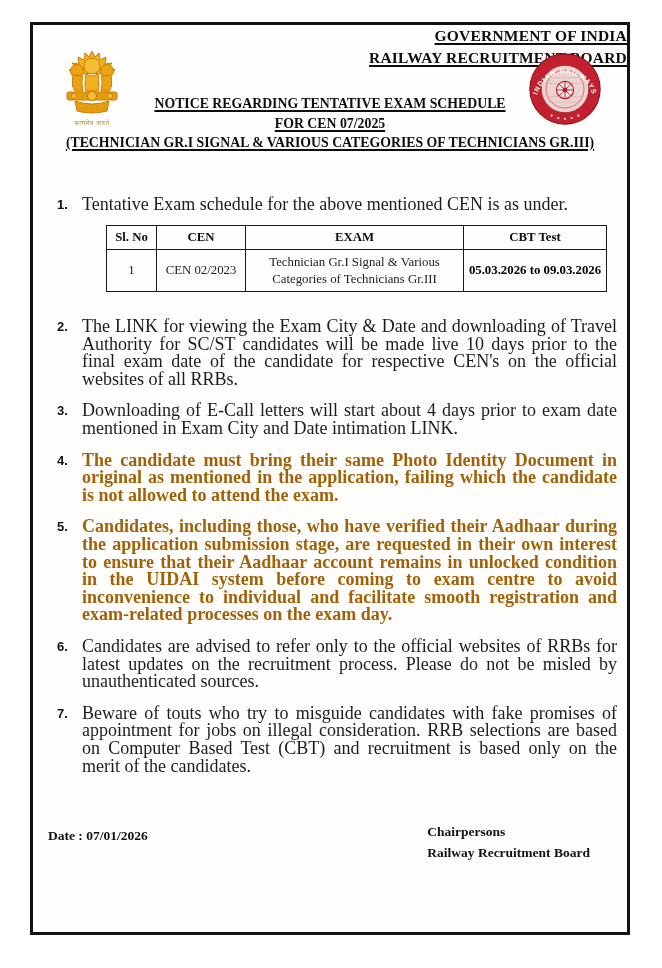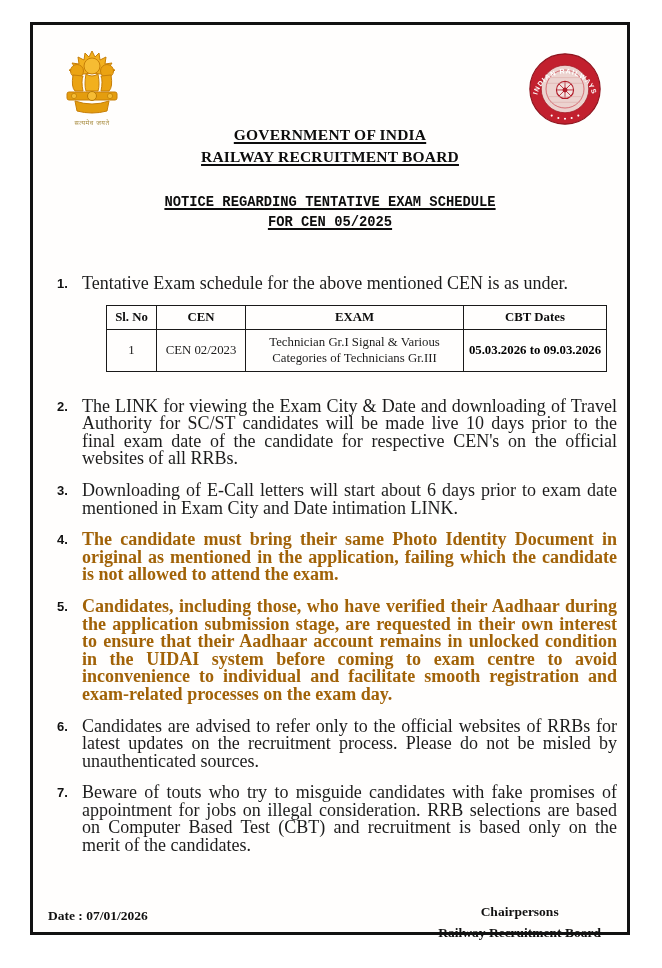--- a/index.html
+++ b/index.html
@@ -29,22 +29,21 @@
     font-family:"DejaVu Sans", sans-serif;
     letter-spacing:0.5px; white-space:nowrap;
     transform:scale(0.9); opacity:0.85;
   }
   .emblem-right {
     position:absolute; right:24px; top:26px;
     width:76px; height:76px;
   }
   
   .org-header {
-    padding-top:99px;
-    text-align:center;
+    text-align:right;
   }
   .org-line {
     display:block;
     font-size:15.5px; font-weight:bold;
     line-height:21.5px;
     letter-spacing:0.2px;
     color:#0d0d0d;
   }
   .org-line span, .title-line span {
     text-decoration:underline;
@@ -54,21 +53,20 @@
   
   .notice-title {
     margin-top:26px;
     text-align:center;
   }
   .title-line {
     display:block;
     font-size:13.8px; font-weight:bold;
     line-height:19.5px;
     color:#0d0d0d;
-    font-family:Liberation Mono, monospace;
   }
   
   .content {
     padding:0 10px 0 24px;
   }
   .item {
     display:flex;
     margin-bottom:14px;
   }
   .item-first { margin-top:43px; margin-bottom:12px; }
@@ -123,22 +121,22 @@
     margin-top:46px;
     padding:0 14px 0 15px;
   }
   .footer-date {
     font-weight:bold;
     font-size:13.5px;
     margin-bottom:19px;
     color:#111;
   }
   .signature-block {
-    text-align:center;
-    margin-right:12px;
+    text-align:left;
+    margin-right:23px;
   }
   .sig-line {
     display:block;
     font-weight:bold;
     font-size:13.5px;
     line-height:21px;
     color:#111;
   }
 </style>
 </head>
@@ -213,21 +211,22 @@
     </span>
   </div>
 
   <div class="org-header">
     <span class="org-line"><span>GOVERNMENT OF INDIA</span></span>
     <span class="org-line"><span>RAILWAY RECRUITMENT BOARD</span></span>
   </div>
 
   <div class="notice-title">
     <span class="title-line"><span>NOTICE REGARDING TENTATIVE EXAM SCHEDULE</span></span>
-    <span class="title-line"><span>FOR CEN 05/2025</span></span>
+    <span class="title-line"><span>FOR CEN 07/2025</span></span>
+    <span class="title-line"><span>(TECHNICIAN GR.I SIGNAL &amp; VARIOUS CATEGORIES OF TECHNICIANS GR.III)</span></span>
   </div>
 
   <div class="content">
 
     <div class="item item-first">
       <span class="item-number">1.</span>
       <span class="item-text">Tentative Exam schedule for the above mentioned CEN is as under.</span>
     </div>
 
     <div class="schedule-table-wrap">
@@ -236,41 +235,41 @@
           <col class="col-slno">
             <col class="col-cen">
             <col class="col-post">
             <col class="col-cbt">
         </colgroup>
         <thead>
           <tr>
             <th>Sl. No</th>
             <th>CEN</th>
             <th>EXAM</th>
-            <th>CBT Dates</th>
+            <th>CBT Test</th>
           </tr>
         </thead>
         <tbody>
           <tr>
             <td>1</td>
             <td>CEN 02/2023</td>
             <td>Technician Gr.I Signal &amp; Various Categories of Technicians Gr.III</td>
             <td class="cbt-dates">05.03.2026 to 09.03.2026</td>
           </tr>
         </tbody>
       </table>
     </div>
 
     <div class="item">
       <span class="item-number">2.</span>
       <span class="item-text">The LINK for viewing the Exam City &amp; Date and downloading of Travel Authority for SC/ST candidates will be made live 10 days prior to the final exam date of the candidate for respective CEN's on the official websites of all RRBs.</span>
     </div>
     <div class="item">
       <span class="item-number">3.</span>
-      <span class="item-text">Downloading of E-Call letters will start about 6 days prior to exam date mentioned in Exam City and Date intimation LINK.</span>
+      <span class="item-text">Downloading of E-Call letters will start about 4 days prior to exam date mentioned in Exam City and Date intimation LINK.</span>
     </div>
     <div class="item bold">
       <span class="item-number">4.</span>
       <span class="item-text">The candidate must bring their same Photo Identity Document in original as mentioned in the application, failing which the candidate is not allowed to attend the exam.</span>
     </div>
     <div class="item bold">
       <span class="item-number">5.</span>
       <span class="item-text">Candidates, including those, who have verified their Aadhaar during the application submission stage, are requested in their own interest to ensure that their Aadhaar account remains in unlocked condition in the UIDAI system before coming to exam centre to avoid inconvenience to individual and facilitate smooth registration and exam-related processes on the exam day.</span>
     </div>
     <div class="item">

